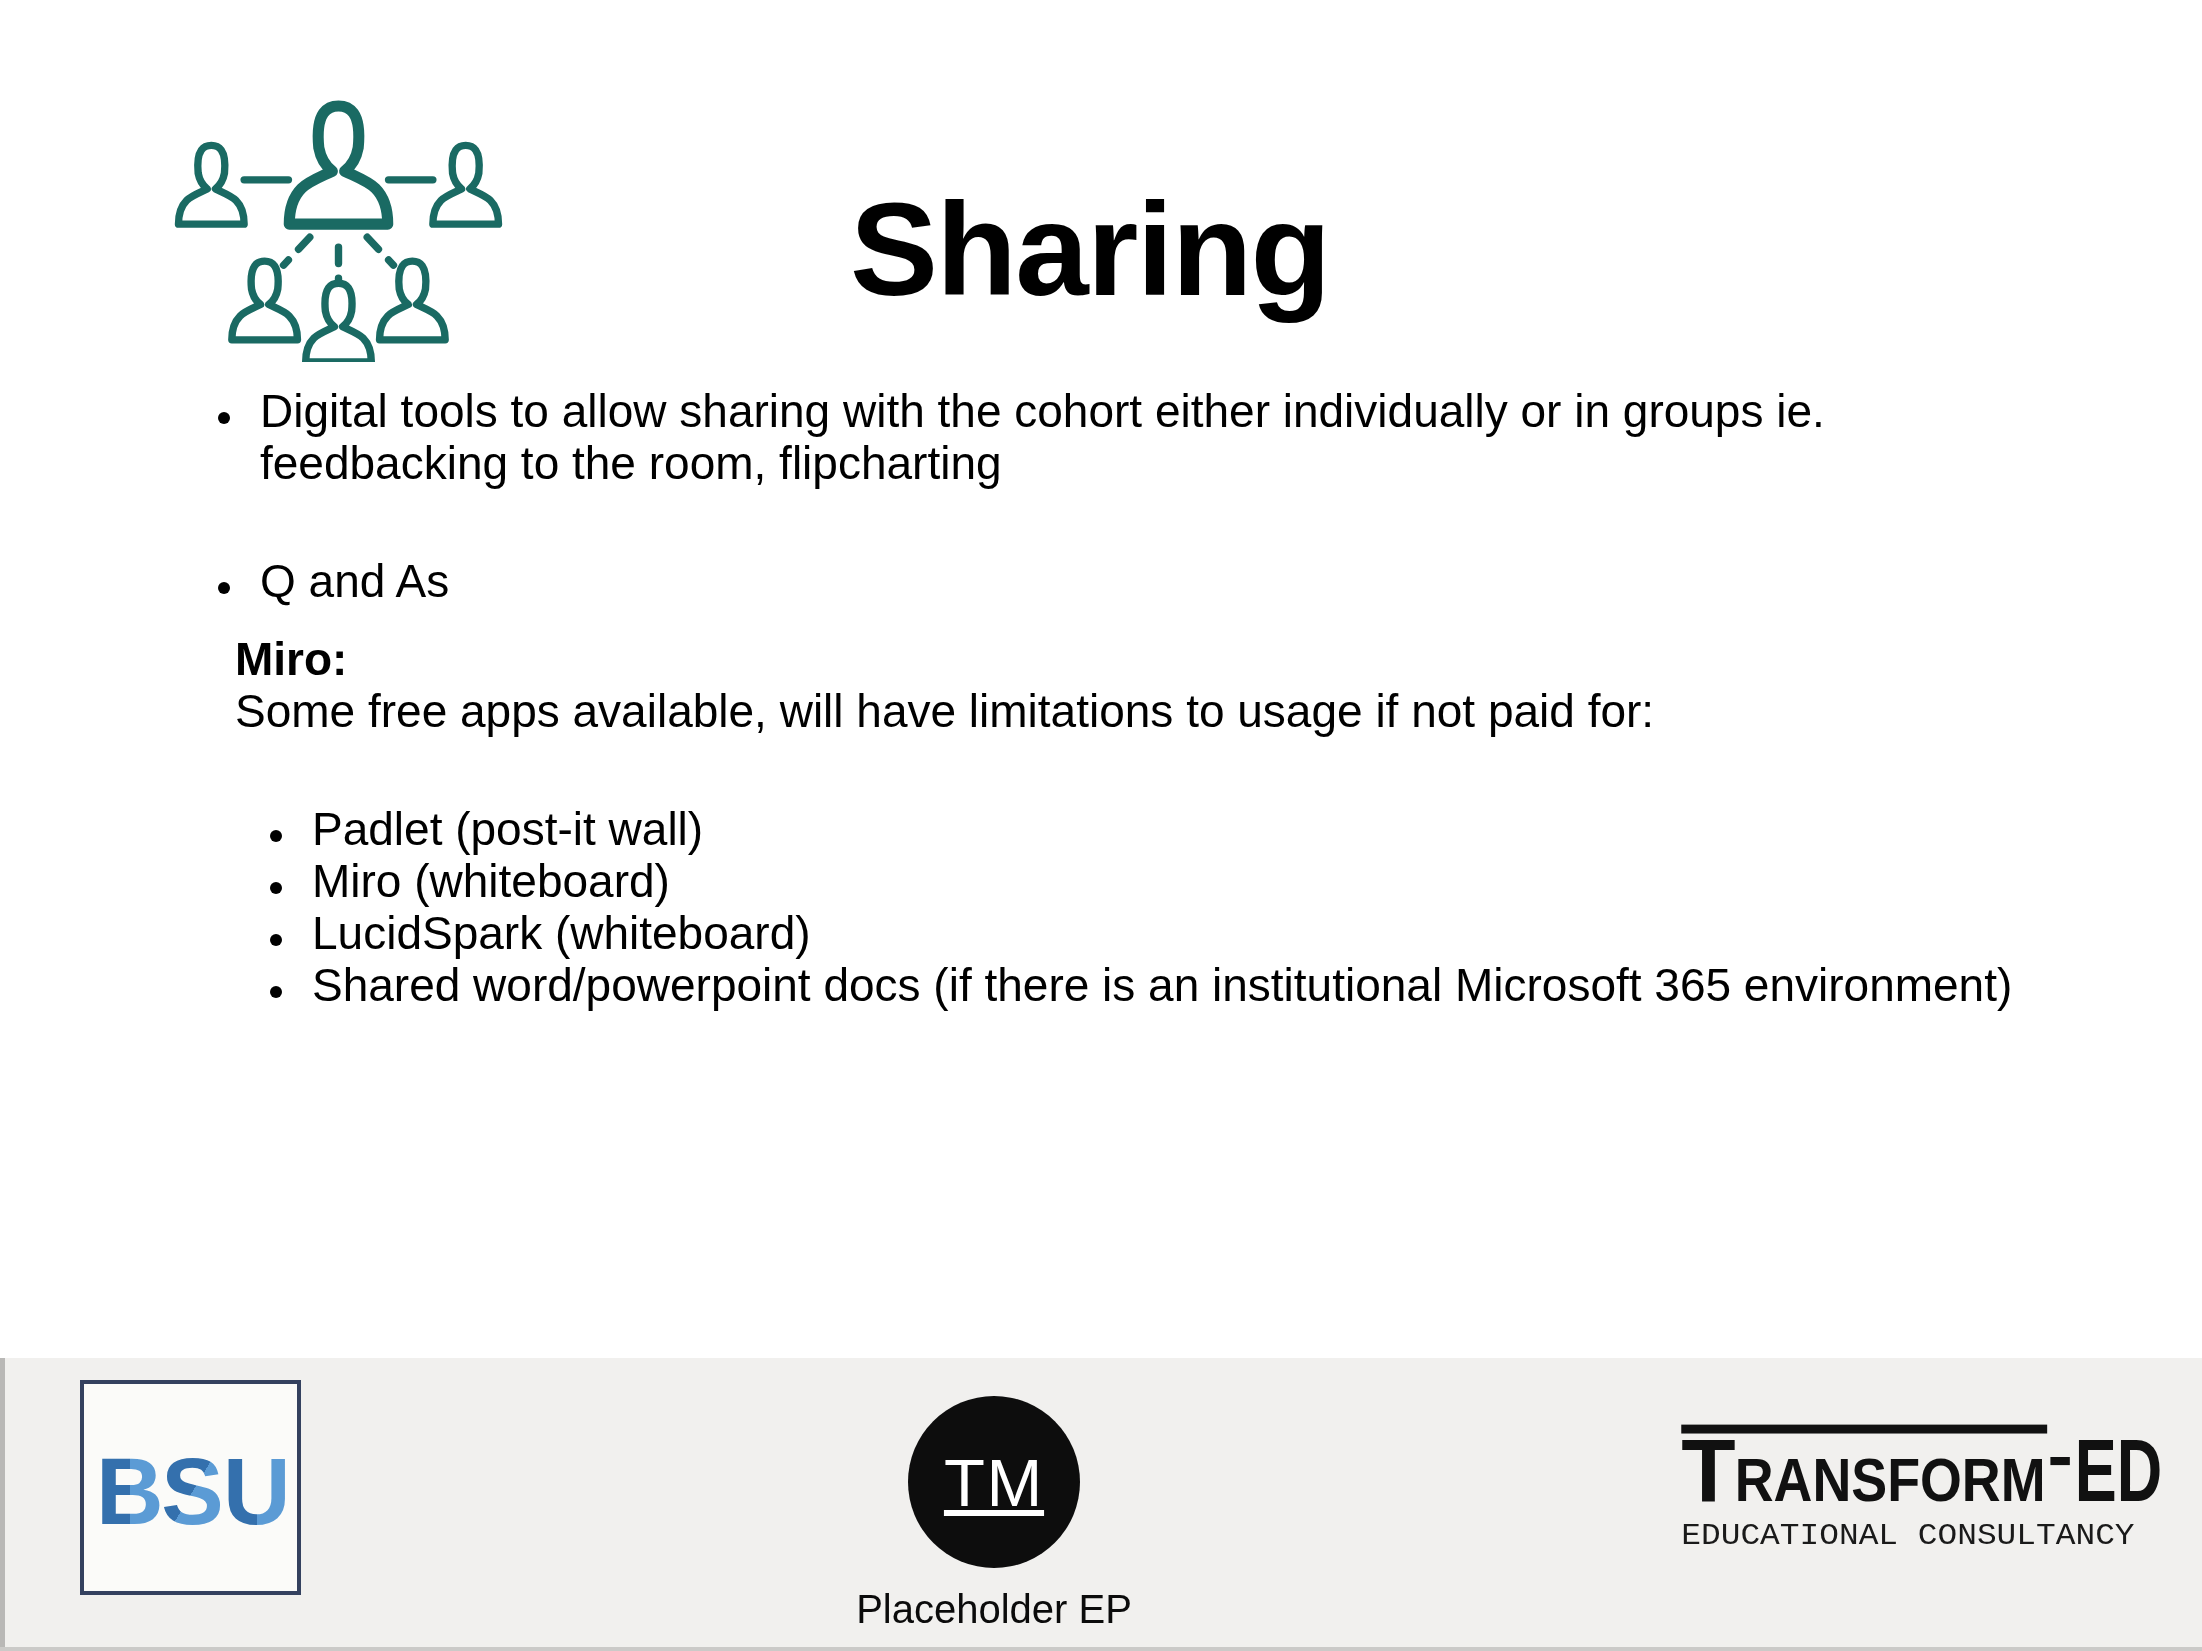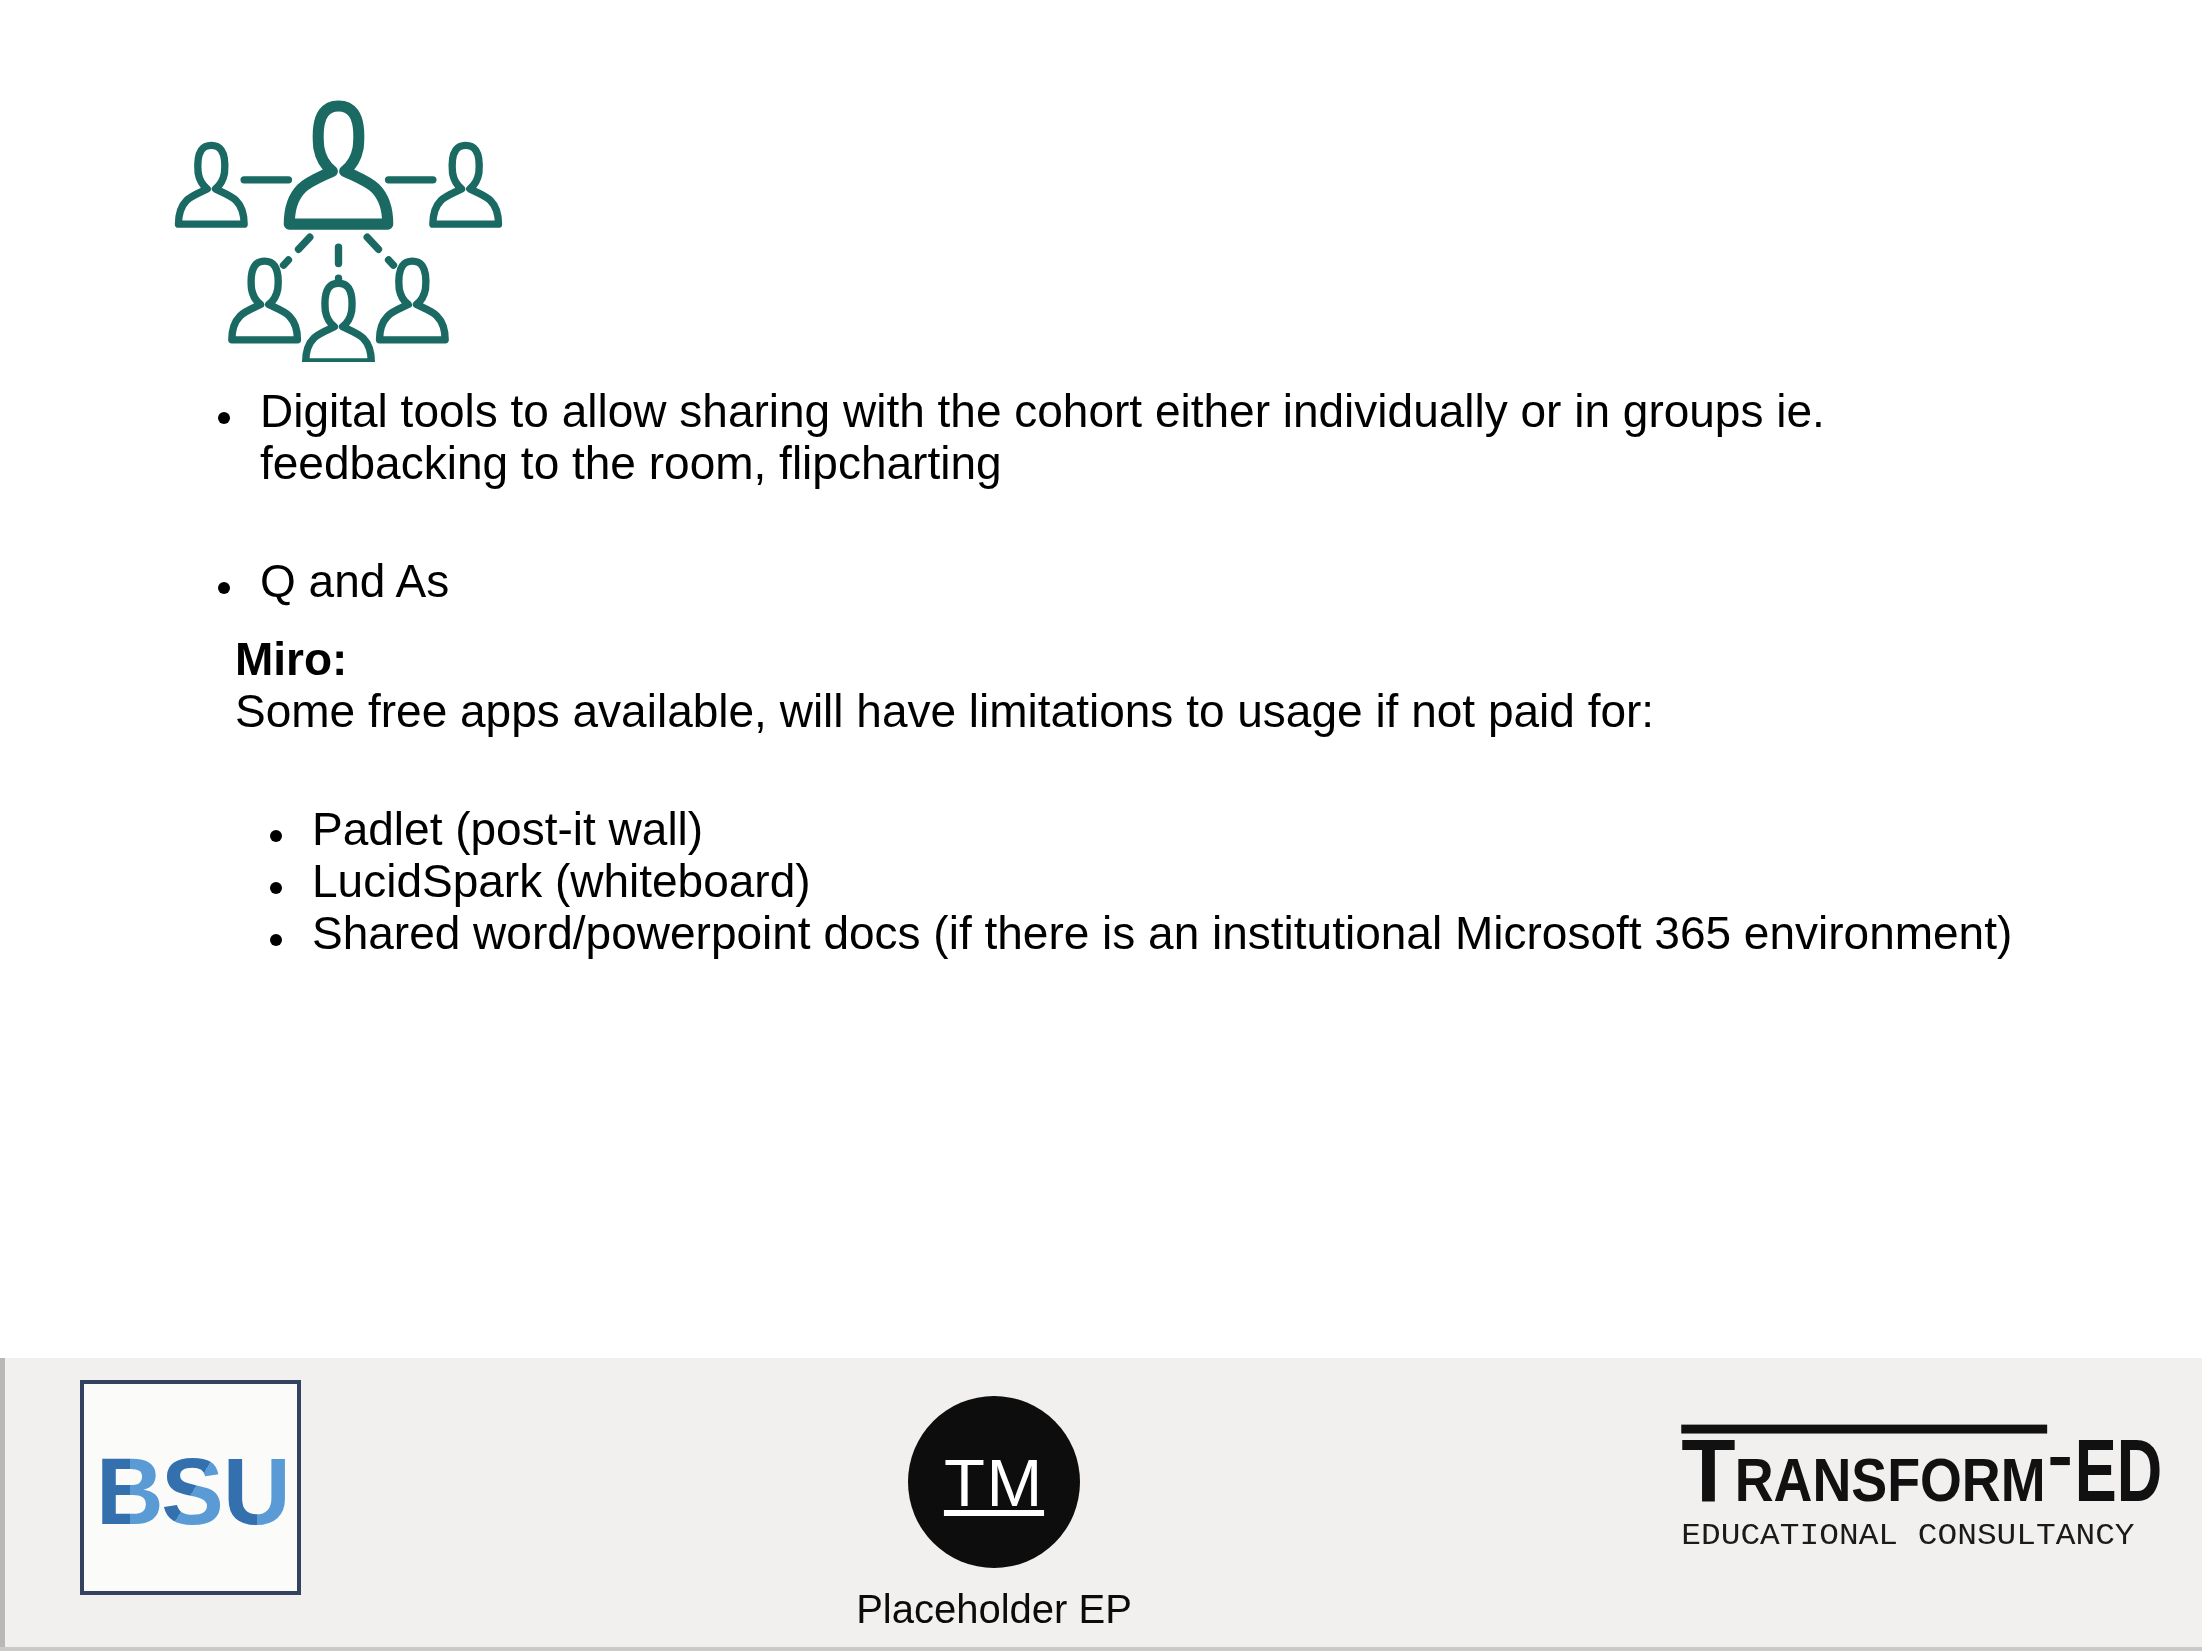--- a/index.html
+++ b/index.html
@@ -104,32 +104,34 @@
     <line class="link dashed" x1="250" y1="188" x2="282" y2="222"></line>
 
     <use href="#person" class="person" transform="translate(215,100) scale(1.5)"></use>
     <use href="#person" class="person" transform="translate(60,124)"></use>
     <use href="#person" class="person" transform="translate(370,124)"></use>
     <use href="#person" class="person" transform="translate(125,265)"></use>
     <use href="#person" class="person" transform="translate(215,292)"></use>
     <use href="#person" class="person" transform="translate(305,265)"></use>
   </svg>
 
+  <h1 class="page-title">Sharing</h1>
 
   <div class="content">
     <ul class="l1">
       <li class="bullet-gap-large">Digital tools to allow sharing with the cohort either individually or in groups ie. feedbacking to the room, flipcharting</li>
       <li class="bullet-gap-small">Q and As</li>
     </ul>
 
     <div class="tools-block">
       <div class="tools-heading">Miro:</div>
       <div class="tools-intro">Some free apps available, will have limitations to usage if not paid for:</div>
       <ul class="l2">
         <li>Padlet (post-it wall)</li>
+        <li>Miro (whiteboard)</li>
         <li>LucidSpark (whiteboard)</li>
         <li>Shared word/powerpoint docs (if there is an institutional Microsoft 365 environment)</li>
       </ul>
     </div>
   </div>
 
   <div class="footer">
     <div class="footer-left-edge"></div>
 
     <div class="bsu-box">

